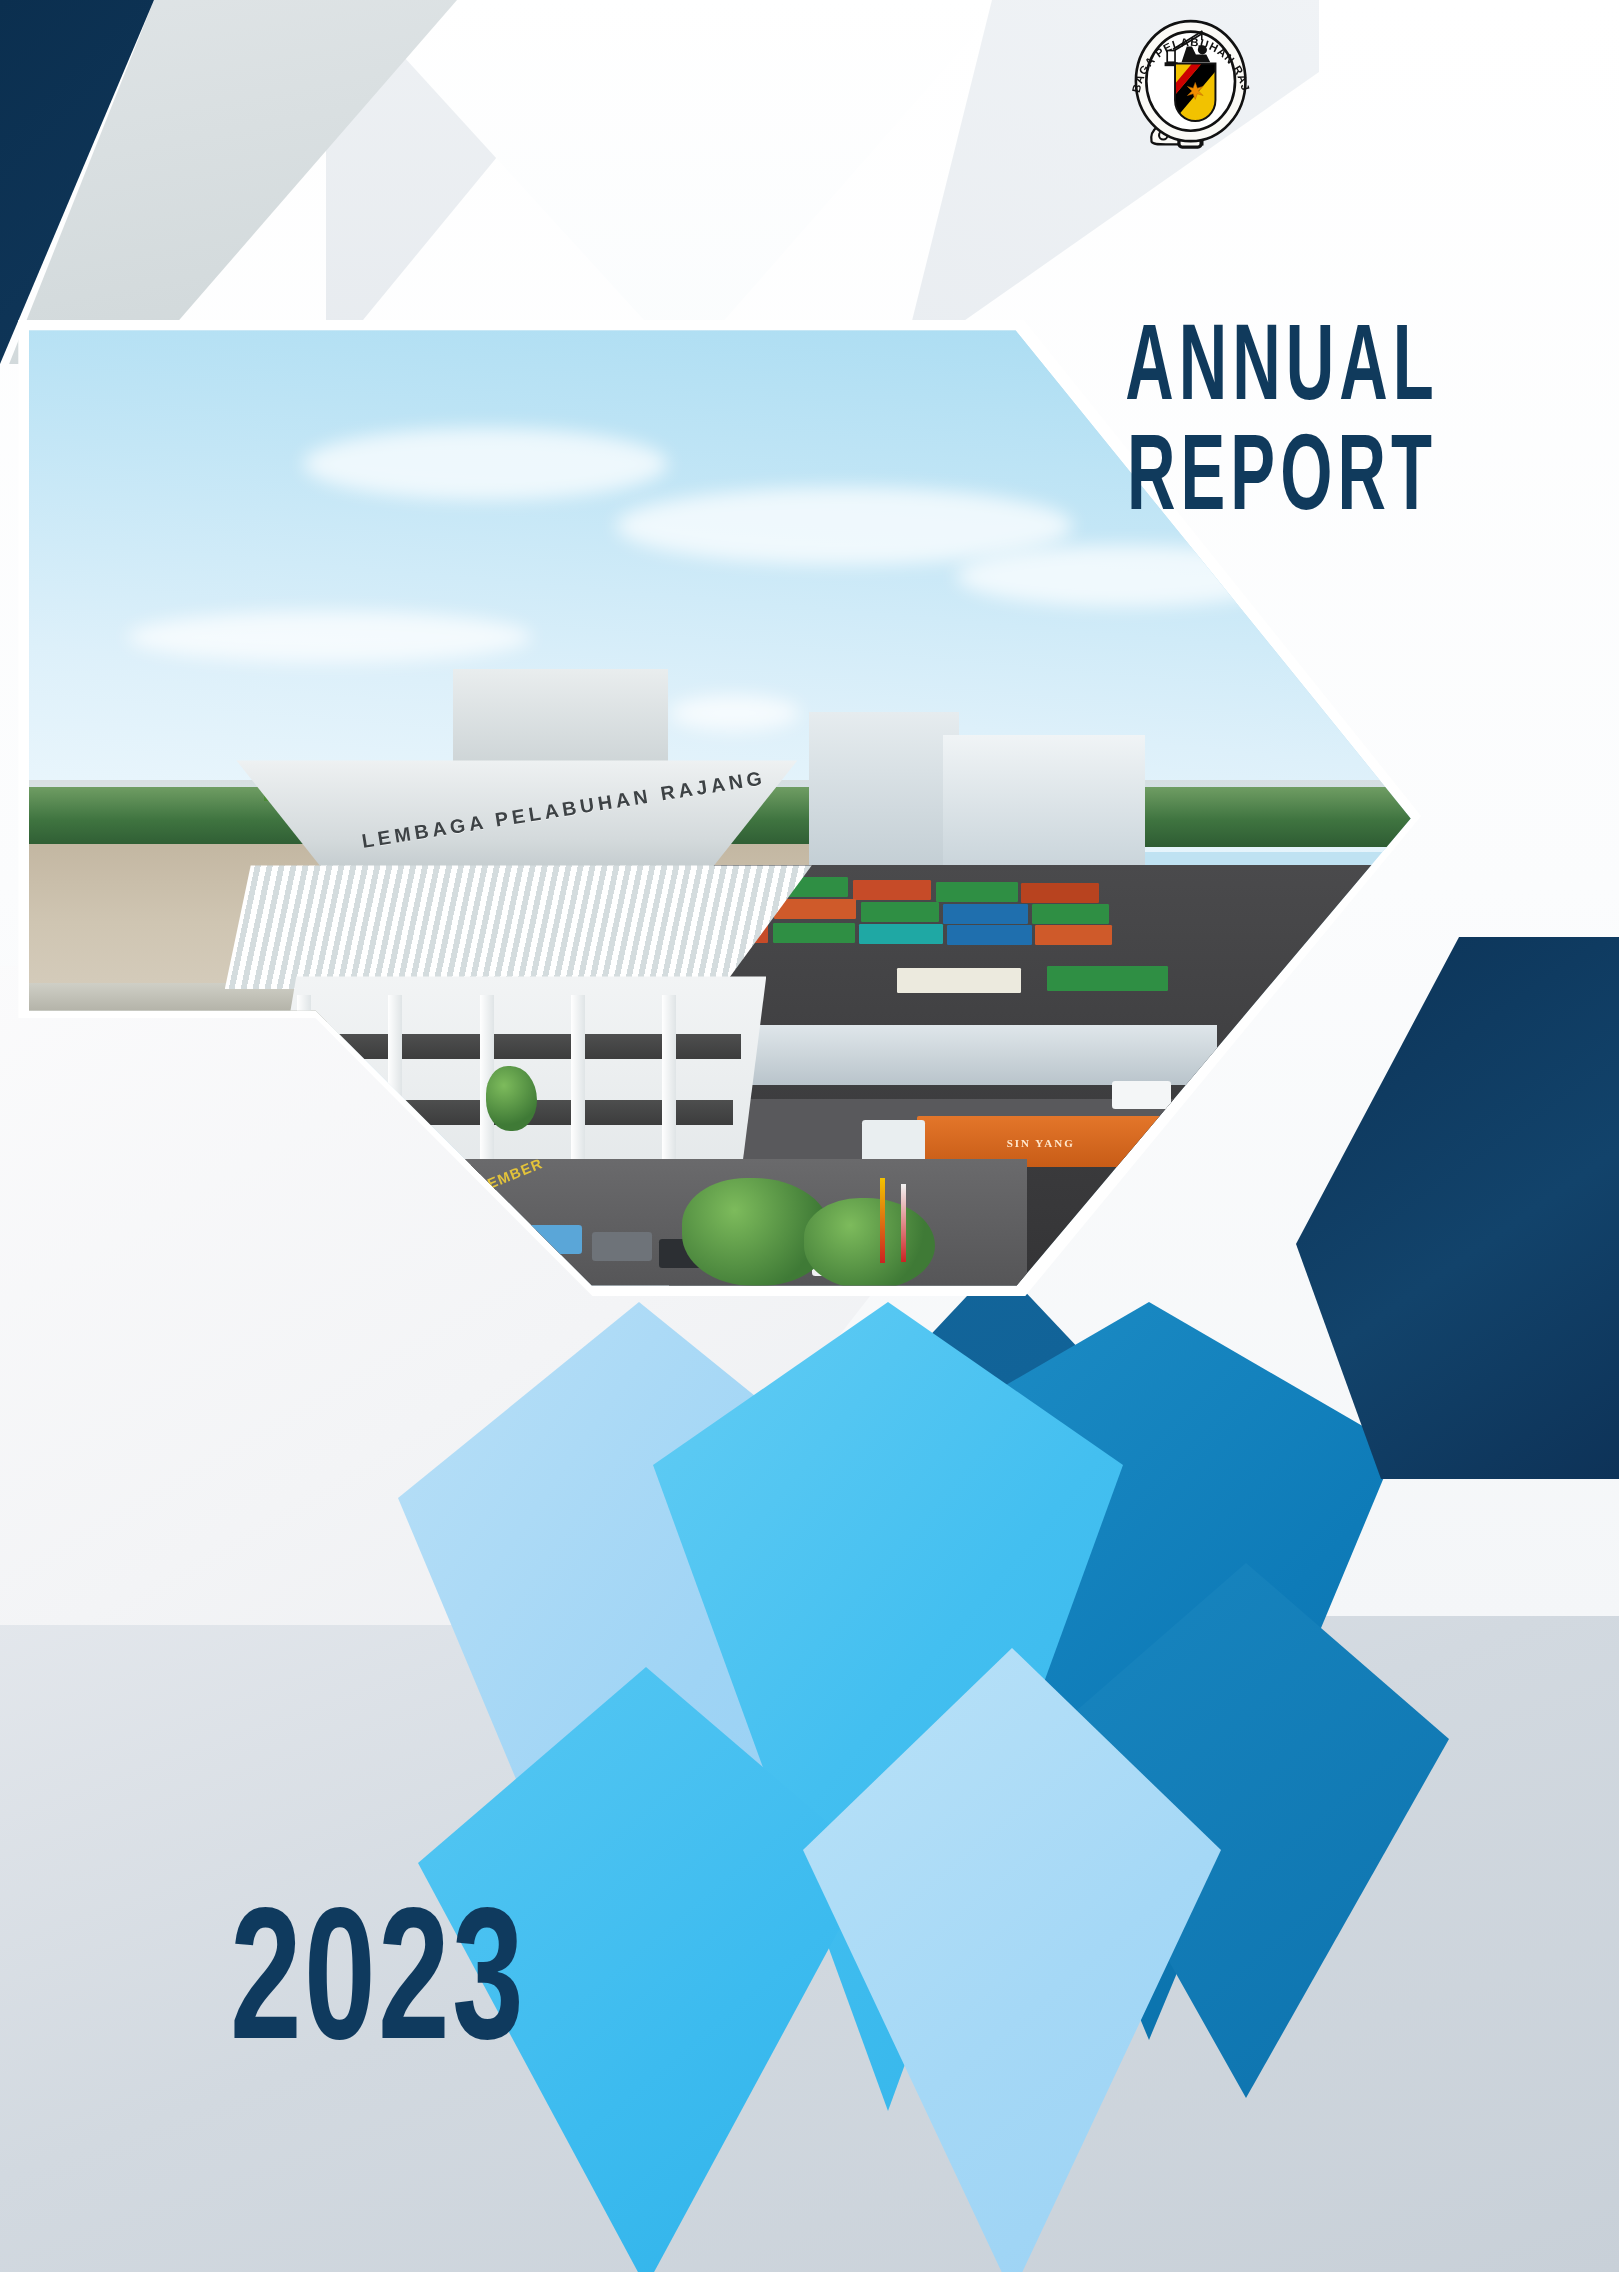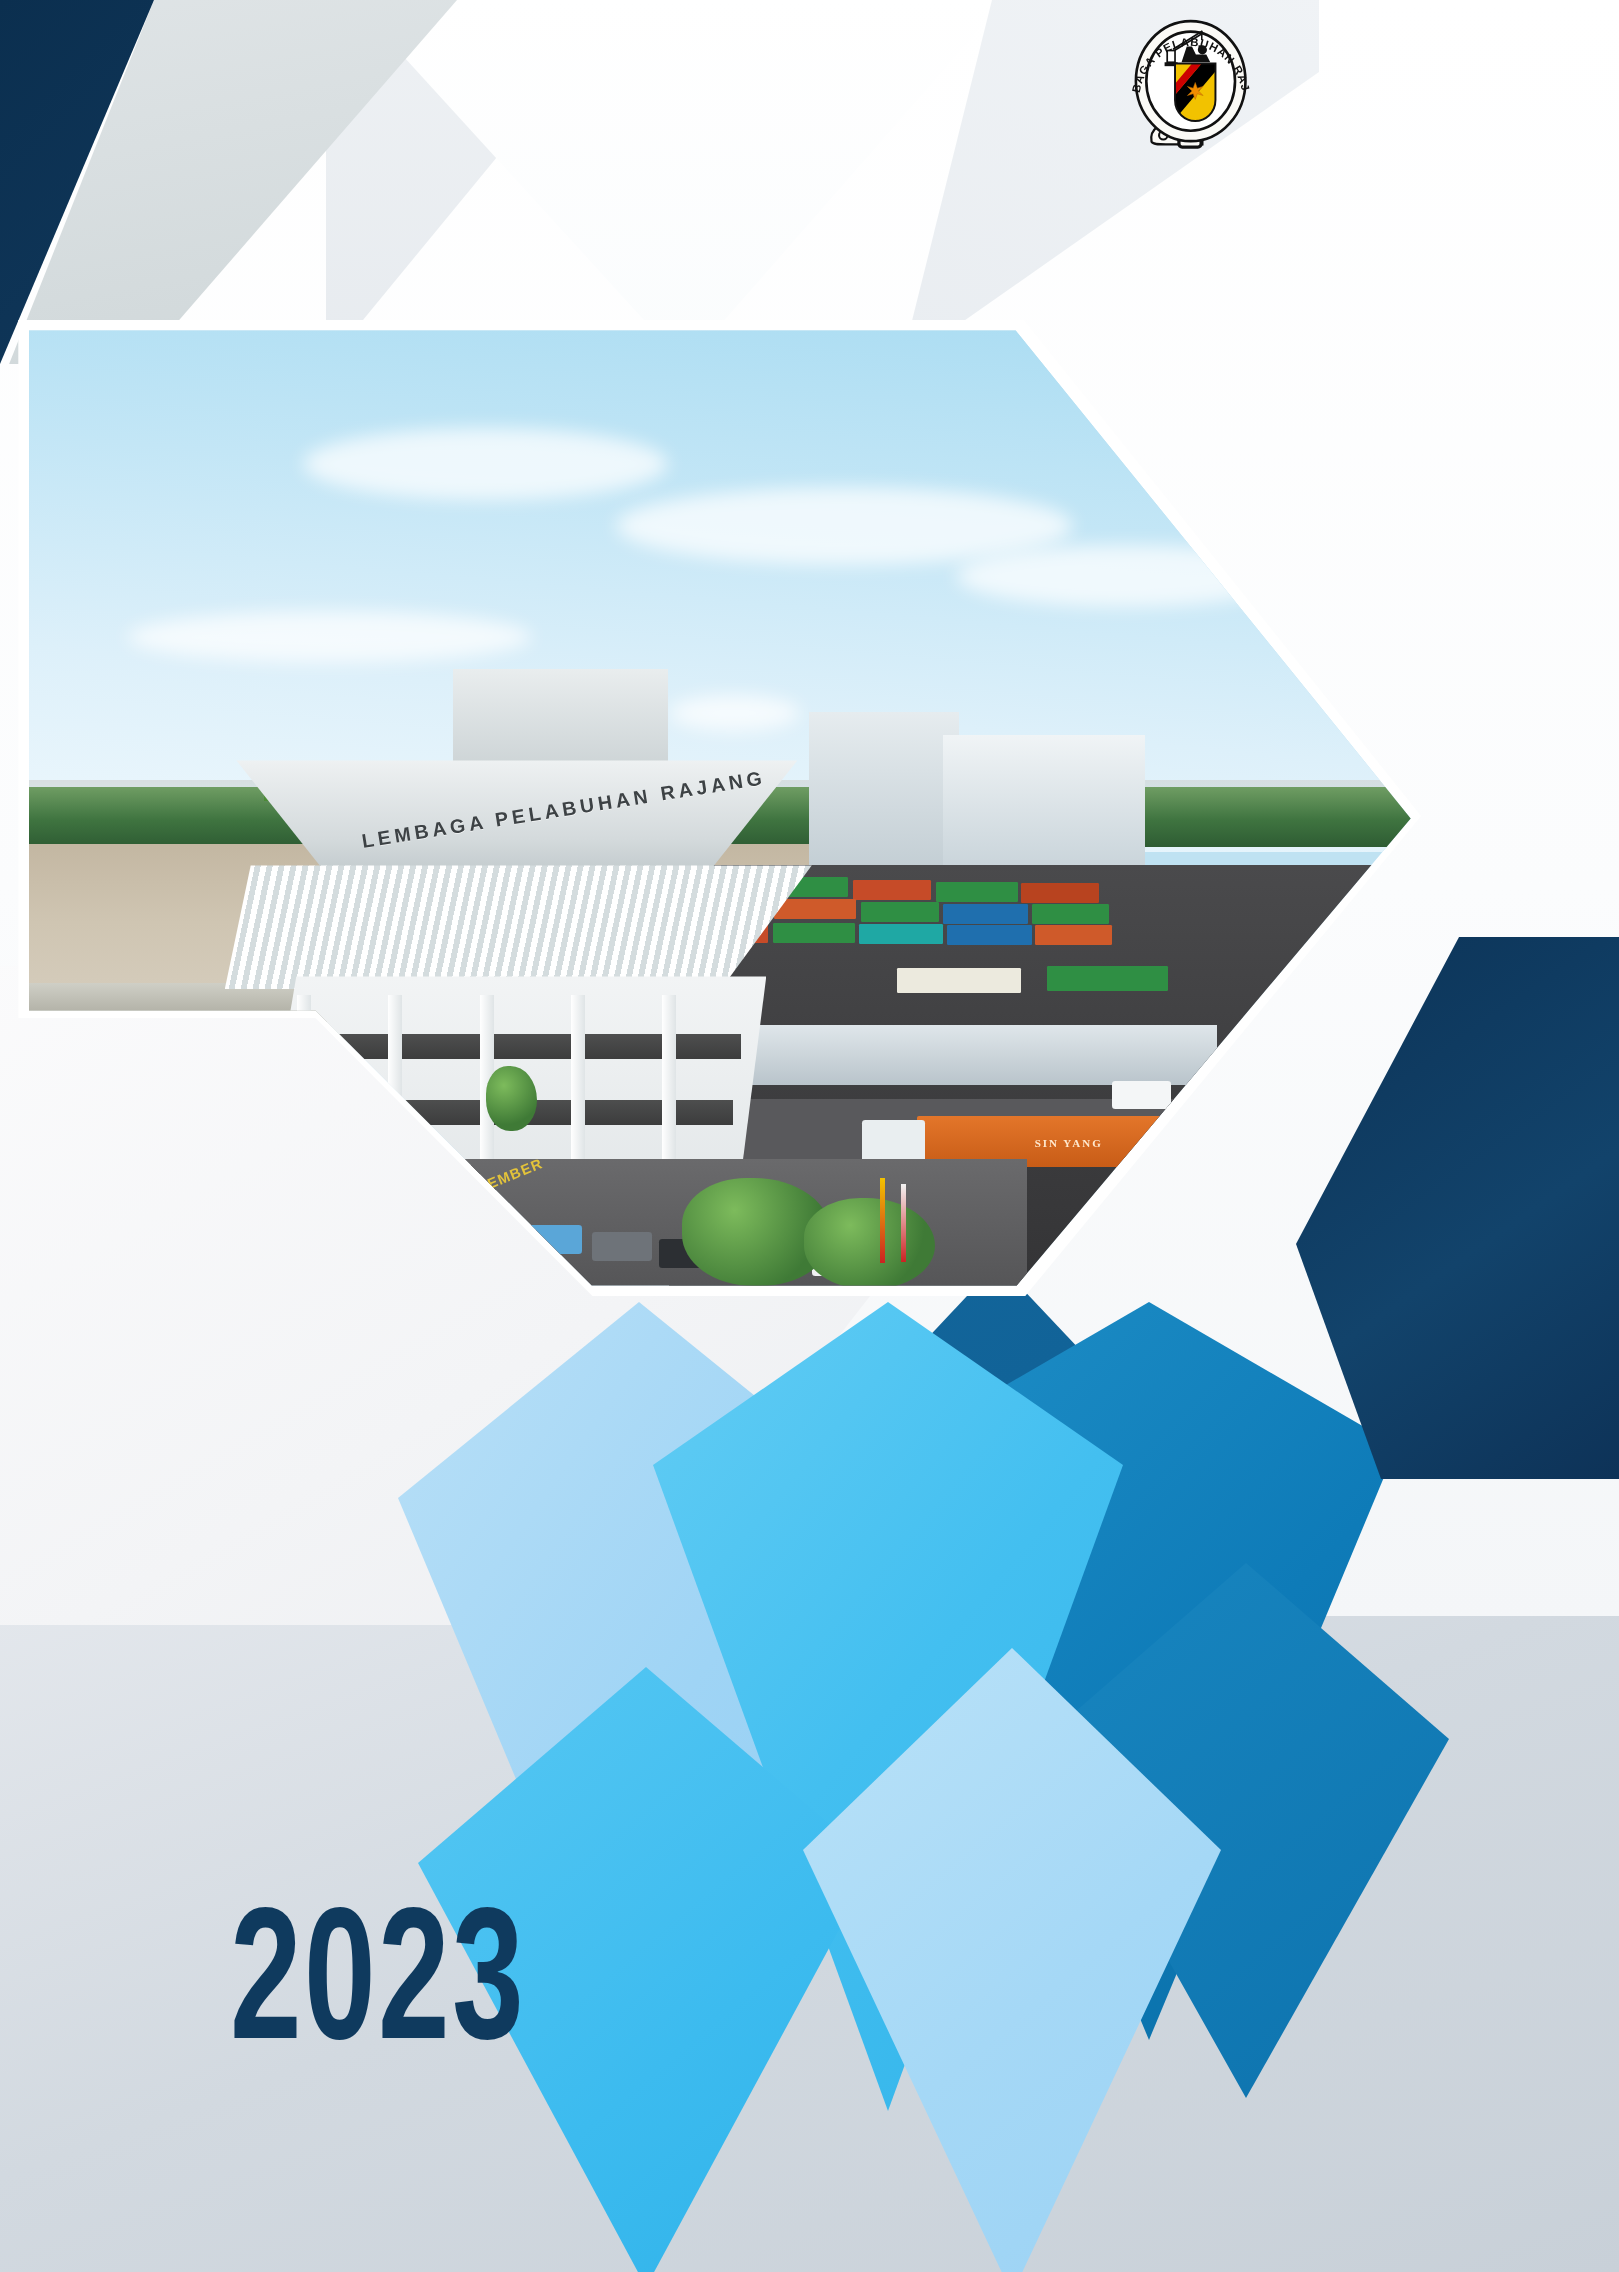--- a/index.html
+++ b/index.html
@@ -332,21 +332,21 @@
       <div class="ctr" style="left:830px; top:594px; width:84px; height:19.6px; background:#1fa8a4;"></div>
       <div class="ctr" style="left:918px; top:595px; width:85px; height:19.6px; background:#1f6fae;"></div>
       <div class="ctr" style="left:1006px; top:595px; width:77px; height:19.6px; background:#cf5a2a;"></div>
       <div class="ctr" style="left:868px; top:638px; width:124px; height:25px; background:#eceade;"></div>
       <div class="ctr" style="left:1018px; top:636px; width:121px; height:25px; background:#2f8f44;"></div>
 
       <div class="lowshed" style="left:561px; top:695px; width:627px; height:60px;"></div>
       <div class="roadline" style="left:496px; top:769px; width:888px; height:60px;"></div>
 
       <div class="truck-box" style="left:888px; top:786px; width:274px; height:51px;"></div>
-      <div class="truck-label" style="left:978px; top:808px;margin-left:28px;">SIN YANG</div>
+      <div class="truck-label" style="left:978px; top:808px;">SIN YANG</div>
       <div class="car" style="left:833px; top:790px; width:63px; height:42px; background:#e9eef0;"></div>
 
       <div class="hq">
         <div class="hq-tower"></div>
         <div class="hq-roofgreen"></div>
         <div class="hq-cap"></div>
         <div class="sign">LEMBAGA PELABUHAN RAJANG</div>
         <div class="hq-brow"></div>
         <div class="hq-body"></div>
         <div class="hq-floor" style="left:46px;  top:365px; width:470px;"></div>
@@ -426,17 +426,21 @@
           <path d="M50 140 L 126 50 L 134 58 L 58 148 Z" fill="#cc0000"></path>
         </g>
         <path d="M78 76 L 140 76 L 140 132 C 140 152 124 164 109 164 C 94 164 78 152 78 132 Z" fill="none" stroke="#111" stroke-width="3"></path>
         <g transform="translate(109,118)">
           <path d="M0 -13 L3.2 -4.3 L12 -7 L5 0 L12 7 L3.2 4.3 L0 13 L-3.2 4.3 L-12 7 L-5 0 L-12 -7 L-3.2 -4.3 Z" fill="#f08c00" stroke="#b86a00" stroke-width="0.8"></path>
         </g>
       </g>
     </svg>
   </div>
 
+  <div class="layer headline">
+    <span class="ln">ANNUAL</span>
+    <span class="ln">REPORT</span>
+  </div>
 
   <div class="layer year">2023</div>
 
 </div>
 
 
 </body></html>

